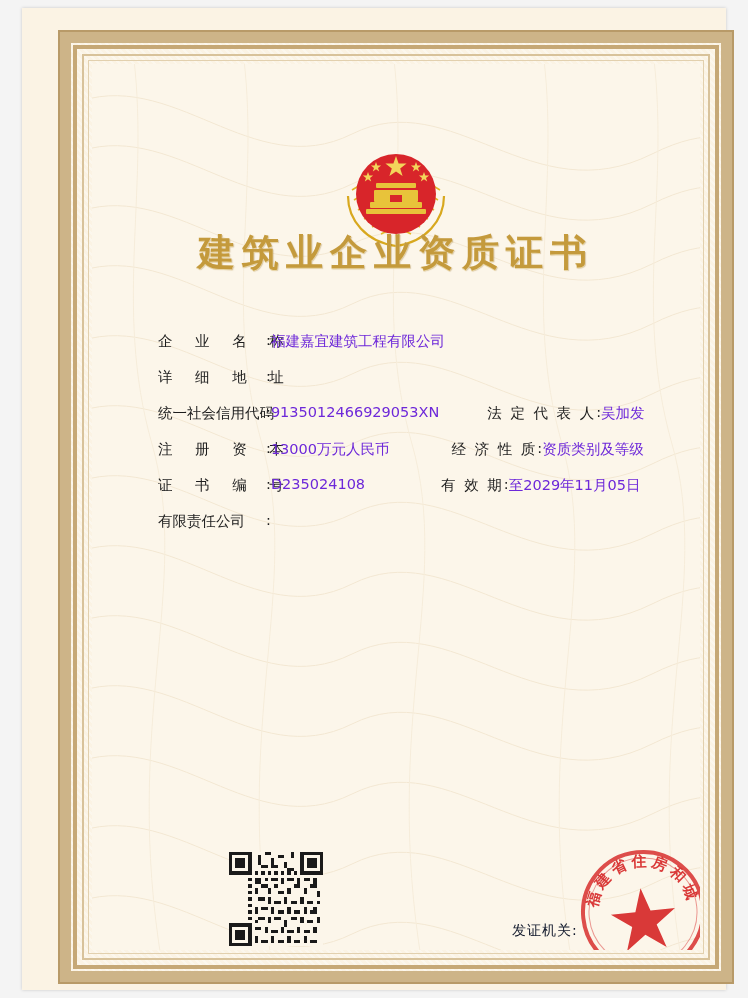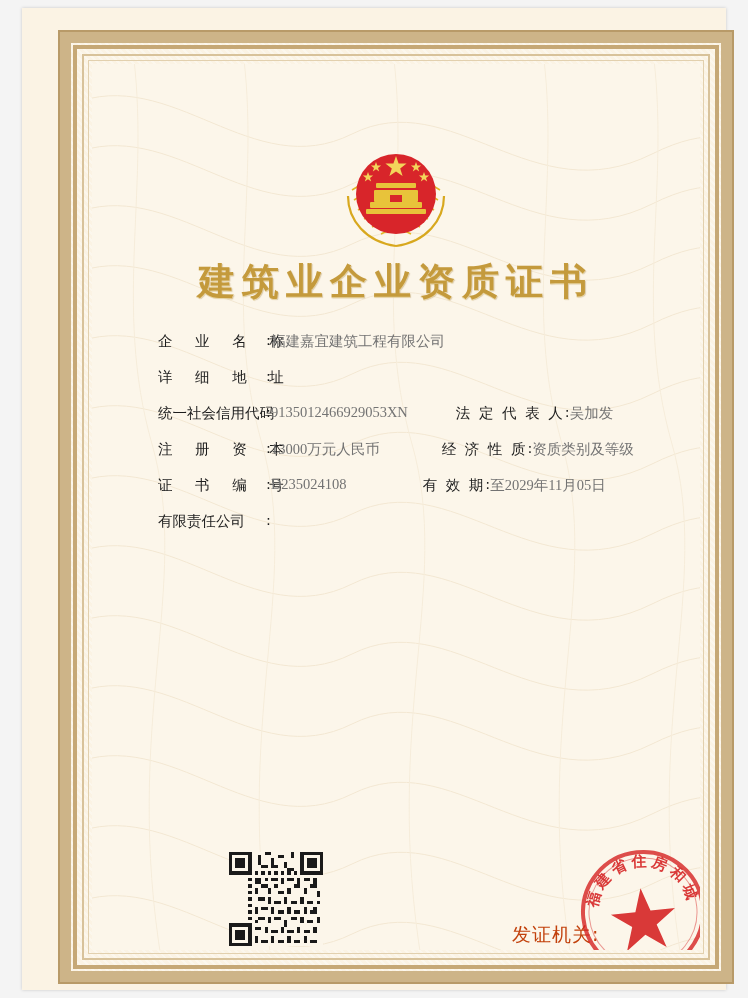--- a/index.html
+++ b/index.html
@@ -107,21 +107,21 @@
     transform: translateX(-50%);
     width: 112px;
     height: 104px;
   }
 
   
   .cert-title {
     position: absolute;
     left: 0;
     right: 0;
-    top: 193px;
+    top: 164px;
     text-align: center;
     font-family: Liberation Sans, sans-serif;
     font-size: 37px;
     font-weight: bold;
     letter-spacing: 7px;
     color: #c49a3c;
     text-shadow: 0 1px 0 #e8d6a8, 1px 1px 1px rgba(150,110,40,0.35);
   }
 
   
@@ -138,22 +138,21 @@
     display: flex;
     align-items: flex-start;
     margin-bottom: 17px;
     white-space: nowrap;
   }
   .lbl {
     color: #1d1d1d;
     flex: none;
   }
   .val {
-    color: #737373;
-    font-family: Liberation Serif, serif;
+    color: #6d28d9;
   }
   .gap-sm { display: inline-block; width: 14px; }
 
   .label-w1 { width: 108px; letter-spacing: 9px; }
   .label-w2 { width: 108px; letter-spacing: 9px; }
   .label-code { width: 108px; letter-spacing: 0px; }
   .label-cap { width: 108px; letter-spacing: 9px; }
   .label-num { width: 108px; letter-spacing: 9px; }
   .label-qual { width: 108px; letter-spacing: 0px; }
 
@@ -174,22 +173,22 @@
     height: 94px;
     background: #fcf6ea;
   }
 
   
   .issuer {
     position: absolute;
     left: 420px;
     top: 858px;
     font-family: "DejaVu Sans", sans-serif;
-    font-size: 19px;
-    color: #c2410c;
+    font-size: 14px;
+    color: #0f172a;
     letter-spacing: 1px;
   }
 
   
   .seal {
     position: absolute;
     left: 485px;
     top: 782px;
     width: 132px;
     height: 132px;

